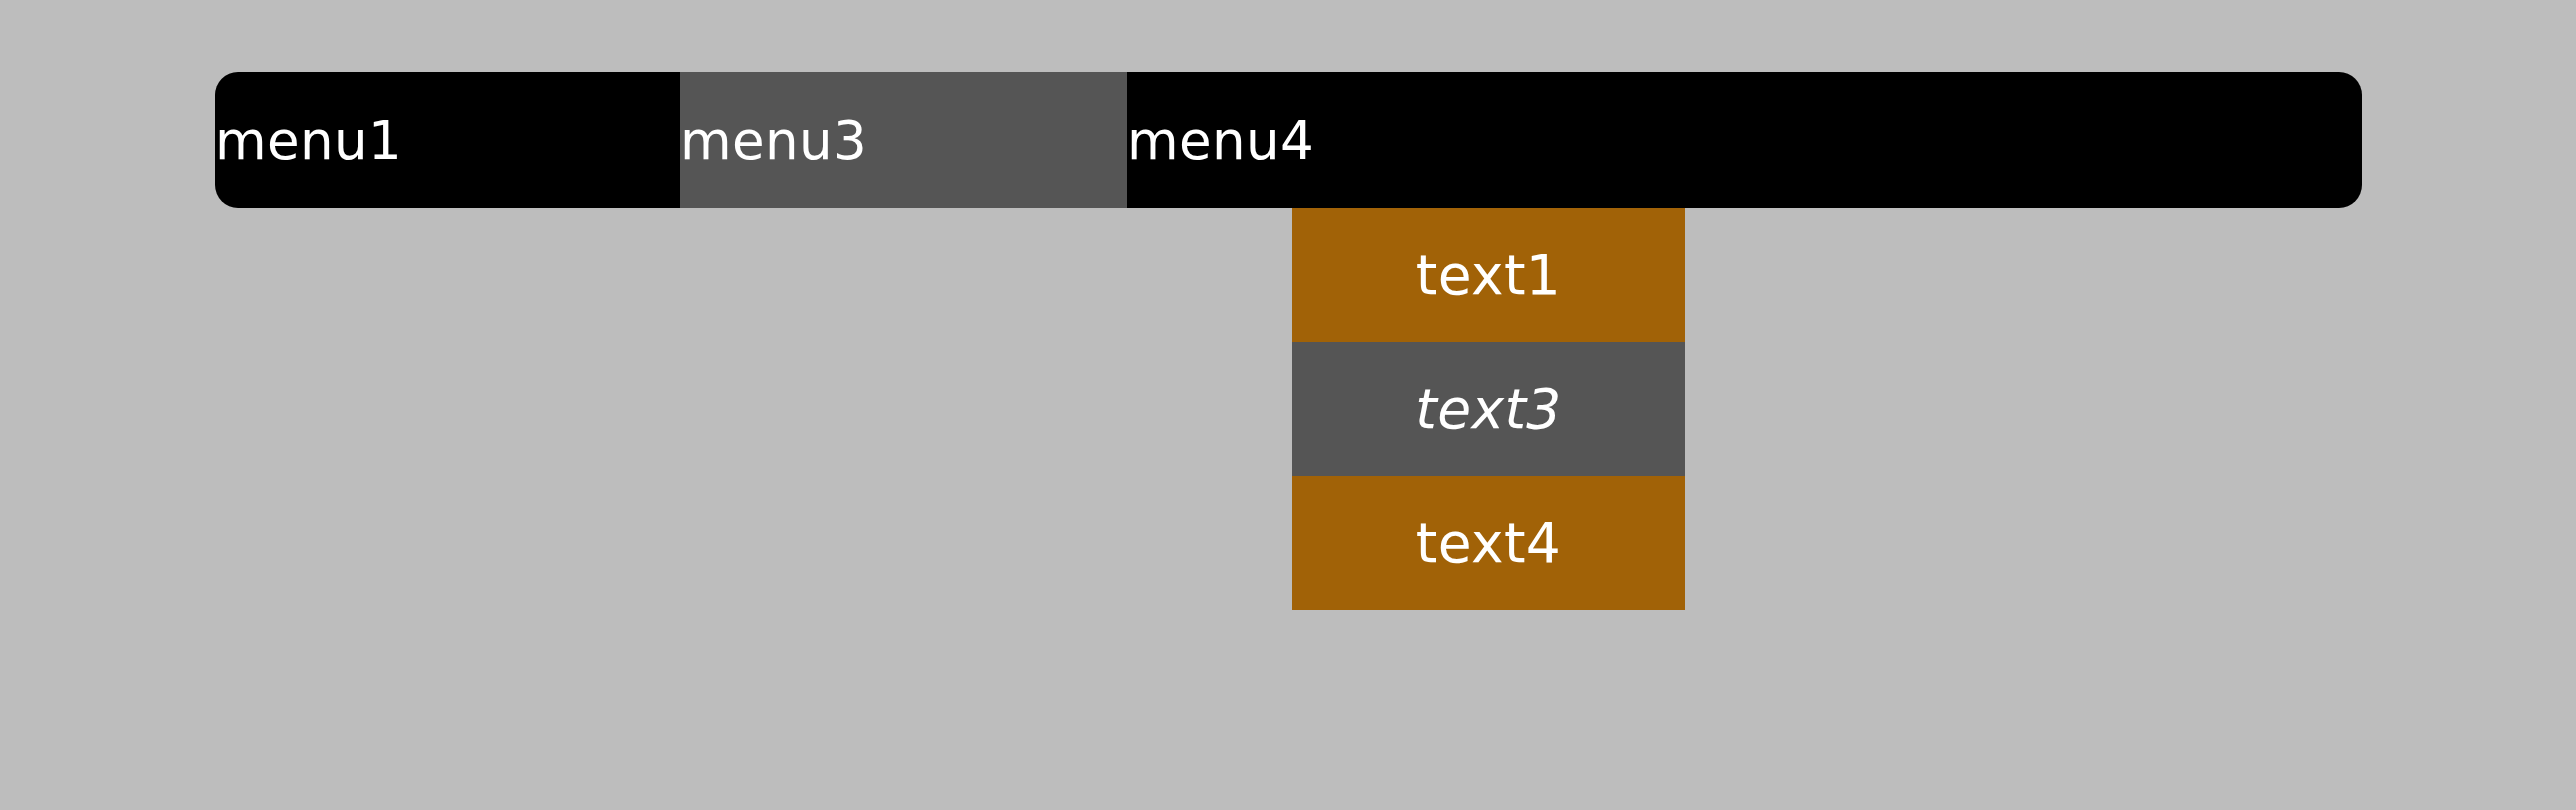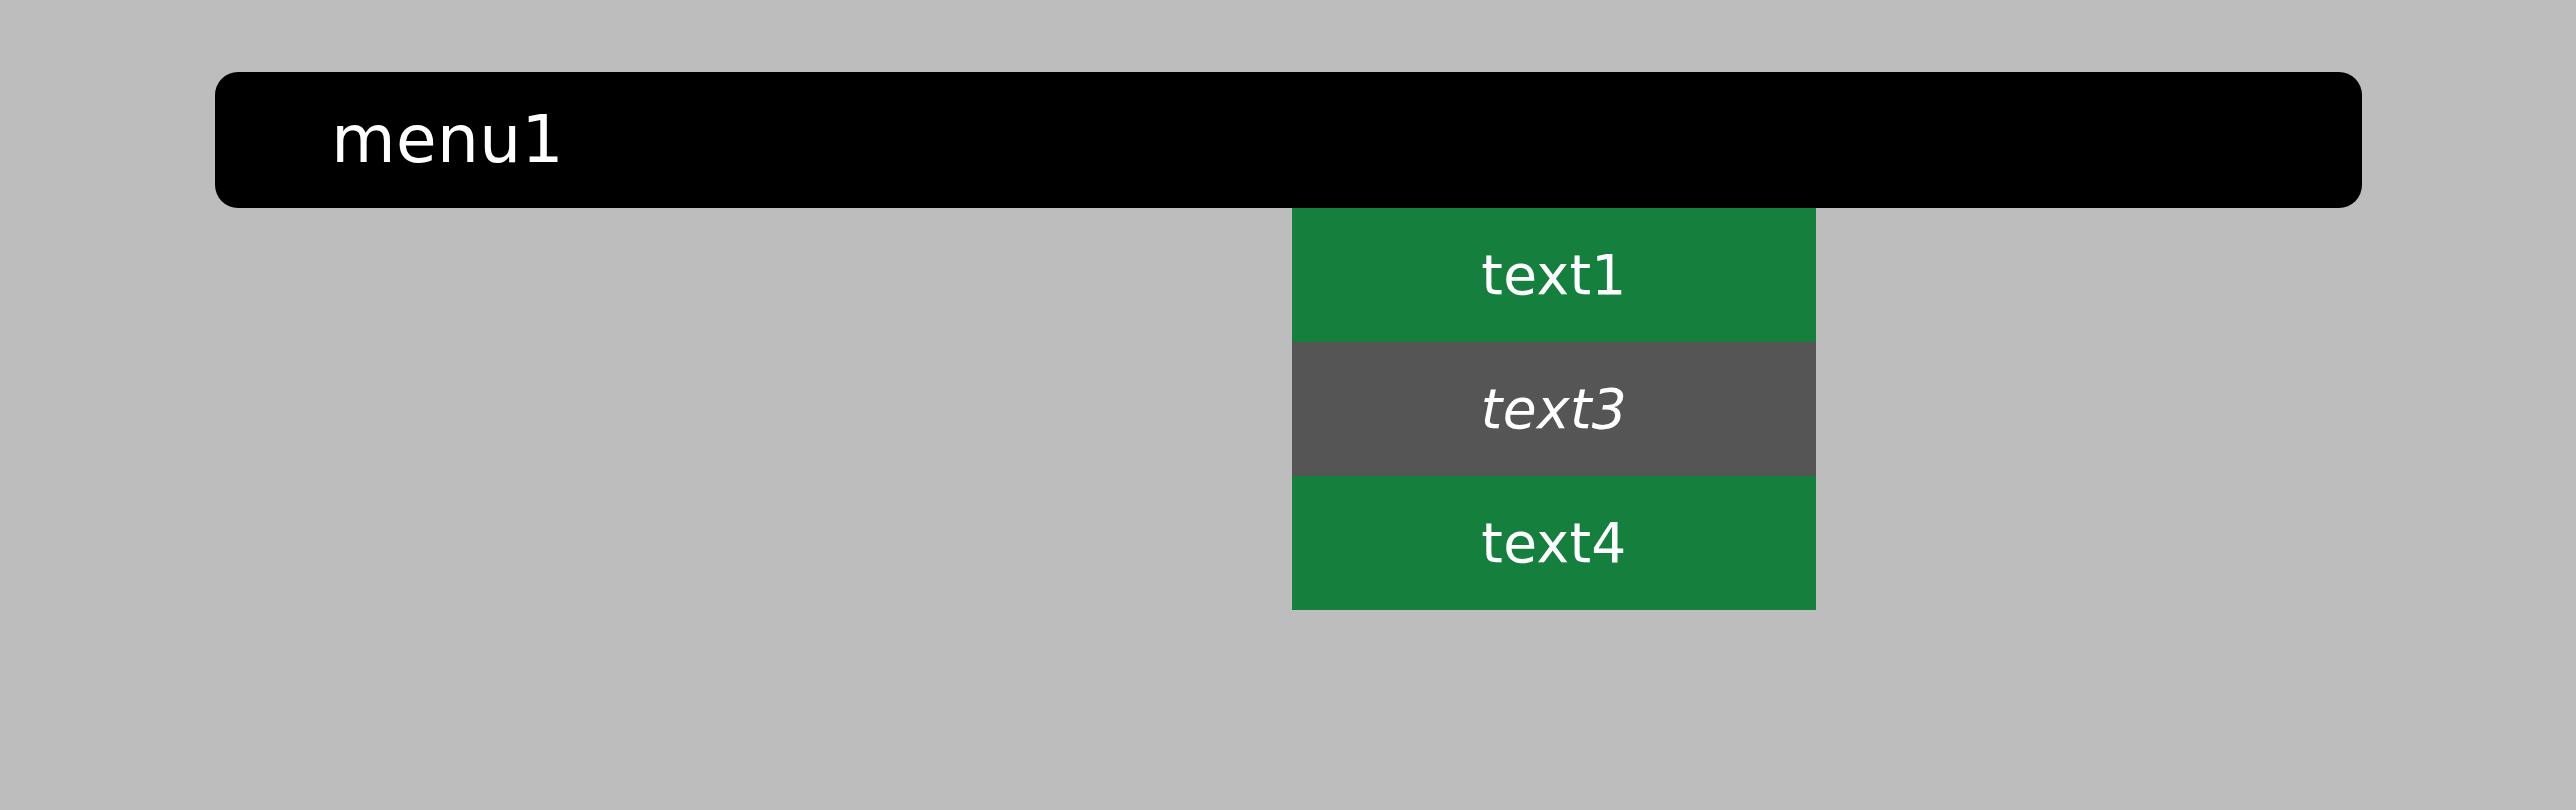--- a/index.html
+++ b/index.html
@@ -26,23 +26,22 @@
     border-radius: 23px;
     display: flex;
     align-items: stretch;
     box-sizing: border-box;
   }
 
   .menu-item {
     flex: 0 0 auto;
     display: flex;
     align-items: center;
-    justify-content: center;
     color: #ffffff;
-    font-size: 66px;
+    font-size: 53px;
     line-height: 1;
     letter-spacing: 0.4px;
     background: transparent;
     height: 100%;
     box-sizing: border-box;
     user-select: none;
   }
 
   
   .menu-item.m1 { width: 465px; }
@@ -58,22 +57,22 @@
   .menu-item.m1 {
     border-top-left-radius: 23px;
     border-bottom-left-radius: 23px;
   }
 
   
   #dropdown {
     position: absolute;
     left: 1292px;
     top: 208px;
-    width: 524px;
-    background: #15803d;
+    width: 393px;
+    background: #a16207;
     display: flex;
     flex-direction: column;
   }
 
   .dropdown-item {
     height: 134px;
     display: flex;
     align-items: center;
     justify-content: center;
     color: #ffffff;
@@ -93,21 +92,27 @@
 </head>
 <body>
 
 <div id="menubar">
 
   <div class="menu-item m1">
     <span>menu1</span>
   </div>
 
 
+  <div class="menu-item m3 active">
+    <span>menu3</span>
+  </div>
 
+  <div class="menu-item m4">
+    <span>menu4</span>
+  </div>
 
 </div>
 
 <div id="dropdown">
 
   <div class="dropdown-item">
     <span>text1</span>
   </div>
 
 

